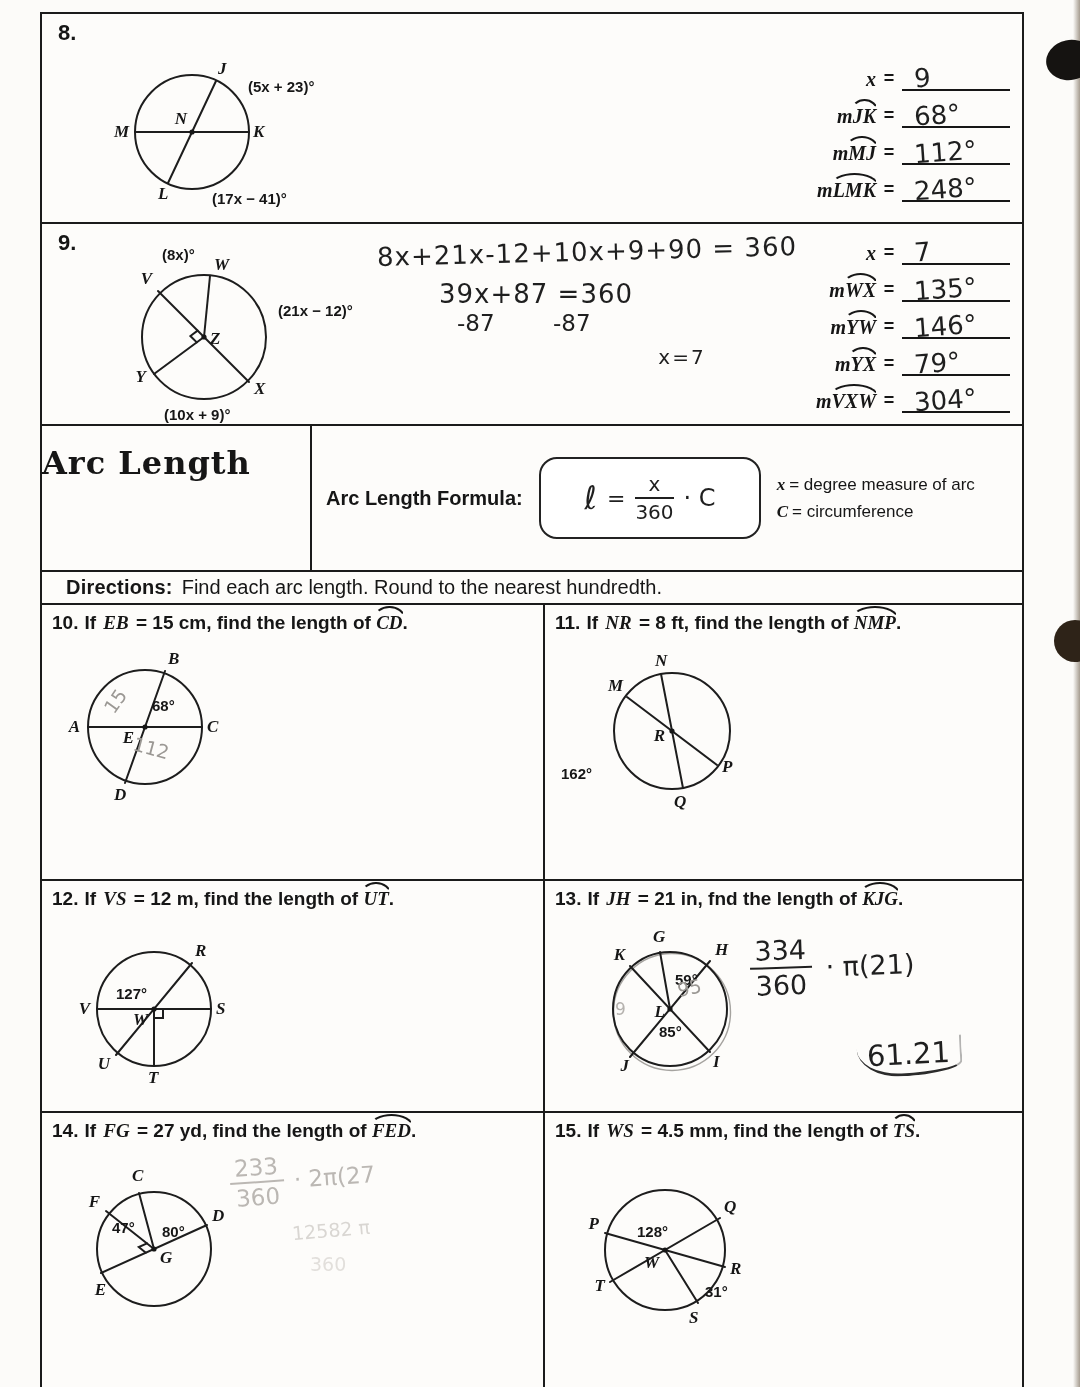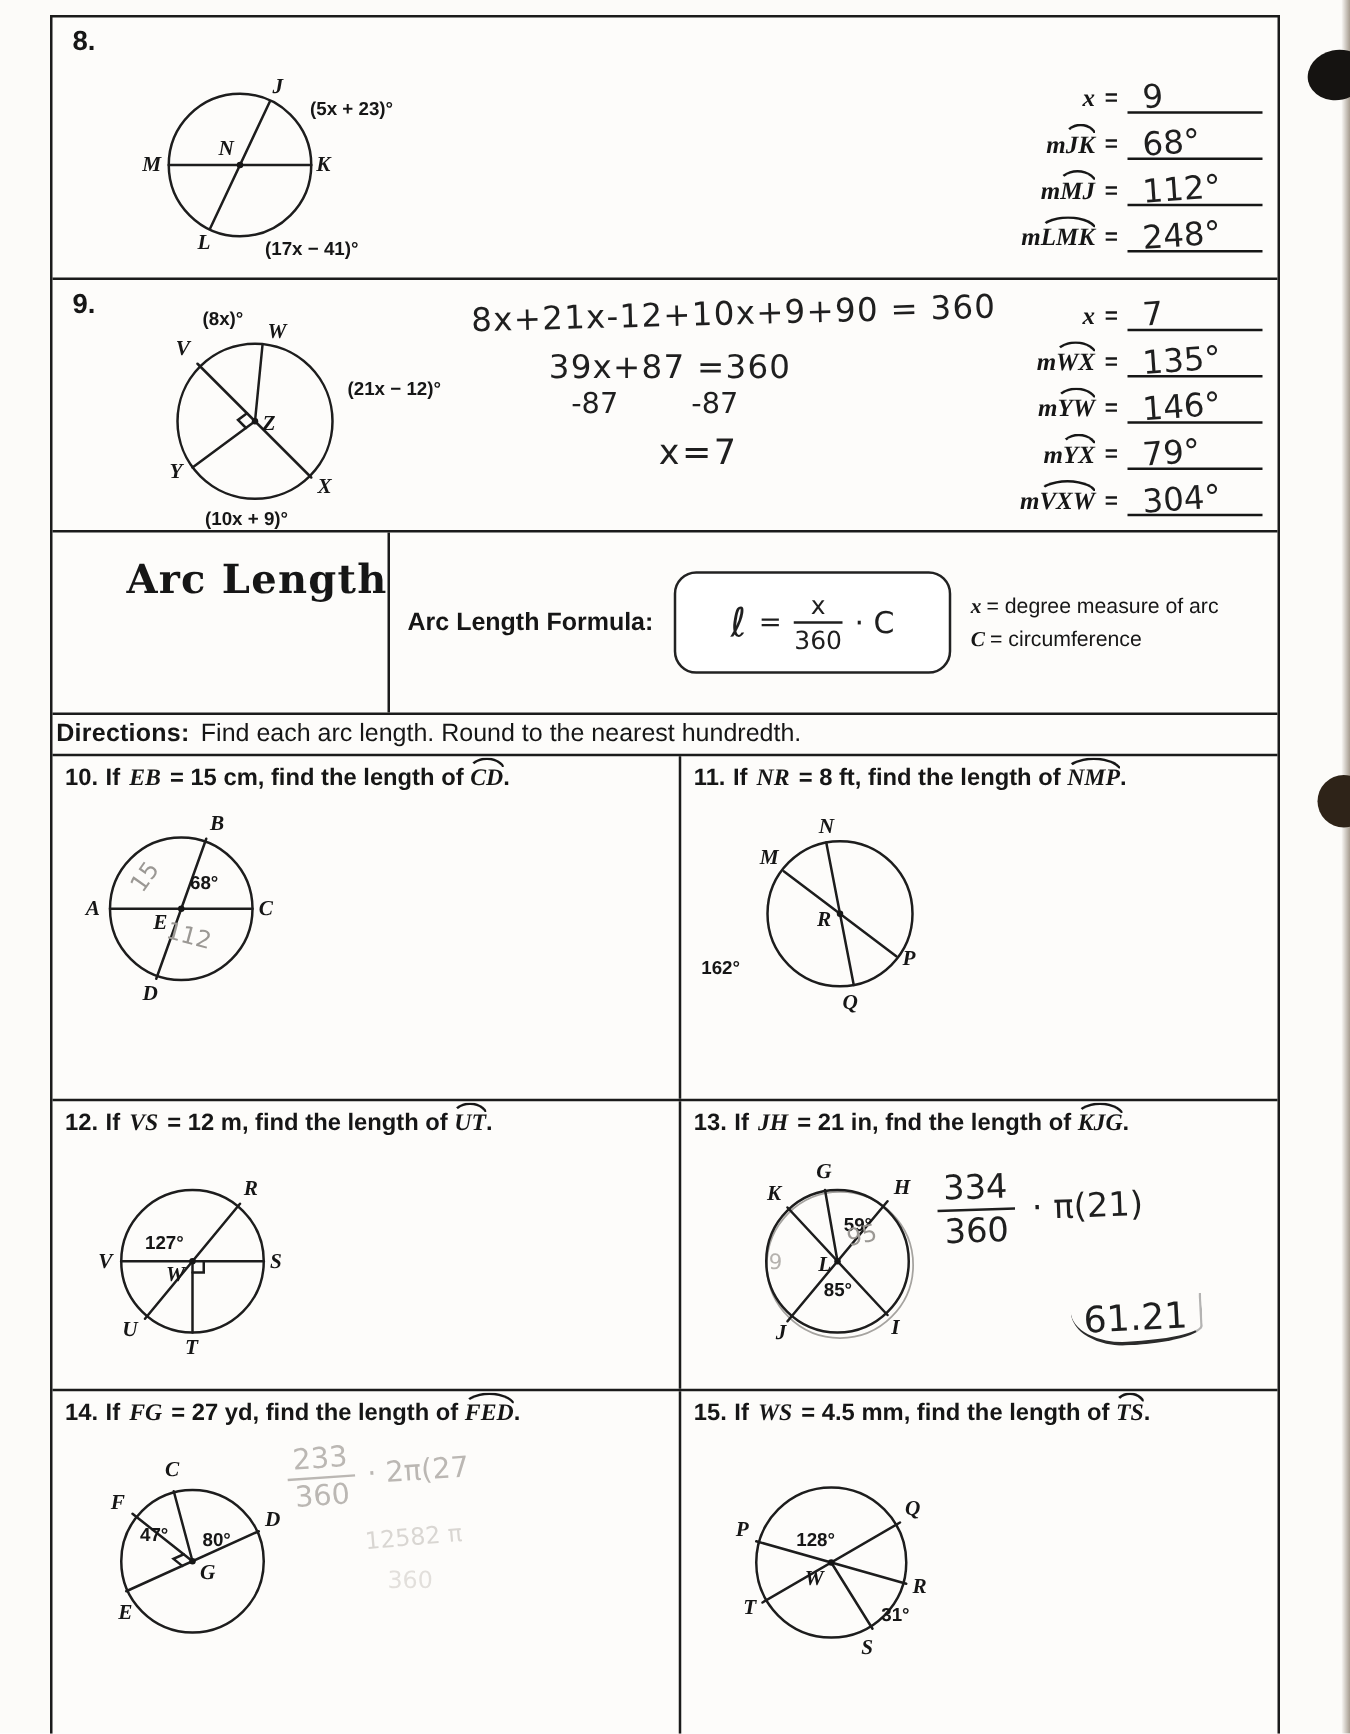--- a/index.html
+++ b/index.html
@@ -30,43 +30,43 @@
   .hw{font-family:"DejaVu Sans",sans-serif;color:#1f1f1f;}
   .pencil{font-family:"DejaVu Sans",sans-serif;color:#a5a19c;}
   .overarc{position:relative;display:inline-block;font-style:italic;font-family:"Liberation Serif",serif;font-weight:bold;}
   .overarc::before{content:"";position:absolute;left:-2px;right:-2px;top:-6px;height:8px;
     border:2px solid transparent;border-top:2px solid #161616;border-radius:50%/100% 100% 0 0;}
   
   .work9{position:absolute;left:335px;top:12px;width:460px;}
   .w1{font-size:26px;letter-spacing:1px;transform:rotate(-1.5deg);}
   .w2{margin:13px 0 0 62px;font-size:26px;letter-spacing:1px;}
   .w3{margin:1px 0 0 80px;font-size:23px;white-space:pre;}
-  .w4{margin:9px 0 6px 150px;font-size:28px;letter-spacing:2px;}
+  .w4{margin:9px 0 6px 150px;font-size:20px;letter-spacing:2px;text-align:center;}
   
   .arcrow{position:relative;height:144px;border-bottom:2.5px solid #1b1b1b;display:flex;}
-  .arc-left{width:268px;border-right:2px solid #1b1b1b;display:flex;justify-content:flex-end;padding-top:18px;}
+  .arc-left{width:268px;border-right:2px solid #1b1b1b;display:flex;justify-content:flex-start;padding-top:18px;}
   .arc-title{font-family:"DejaVu Serif",serif;font-weight:bold;font-size:32px;letter-spacing:1px;}
   .arc-right{flex:1;display:flex;flex-direction:column;}
   .arc-def{height:42px;border-bottom:2px solid #1b1b1b;display:flex;align-items:center;justify-content:center;
            font-weight:bold;font-size:20px;}
   .arc-formula{flex:1;display:flex;align-items:center;padding-left:14px;gap:16px;}
   .formula-label{font-weight:bold;font-size:20px;}
   .fbox{width:218px;height:78px;border:2.5px solid #222;border-radius:18px;display:flex;align-items:center;
         justify-content:center;gap:10px;background:#fff;}
   .f-l{font-size:32px;transform:rotate(-3deg);}
   .f-eq{font-size:22px;}
   .f-rhs{font-size:24px;}
   .frac{display:inline-block;text-align:center;vertical-align:middle;}
   .frac .fnum{display:block;padding:0 5px 1px;border-bottom:2.4px solid currentColor;}
   .frac .fden{display:block;padding-top:1px;}
   .fbox .frac{font-size:20px;}
   .legend{font-size:17px;line-height:27px;}
   .lvar{font-family:"Liberation Serif",serif;font-weight:bold;margin-right:4px;}
   
-  .dirrow{height:31px;border-bottom:2.5px solid #1b1b1b;display:flex;align-items:center;padding-left:3px;
+  .dirrow{height:31px;border-bottom:2.5px solid #1b1b1b;display:flex;align-items:center;padding-left:24px;
           font-size:20px;gap:9px;}
   .dirrow b{letter-spacing:0.2px;}
   
   .grid-row{display:flex;border-bottom:2px solid #1b1b1b;}
   .grid-row.last{border-bottom:none;}
   .cell{position:relative;}
   .cell-l{width:501px;border-right:2px solid #1b1b1b;}
   .cell-r{flex:1;}
   .r1 .cell{height:274px;} .r2 .cell{height:230px;} .r3 .cell{height:288px;}
   .phead{padding:7px 8px 0 10px;font-size:19px;font-weight:bold;}

